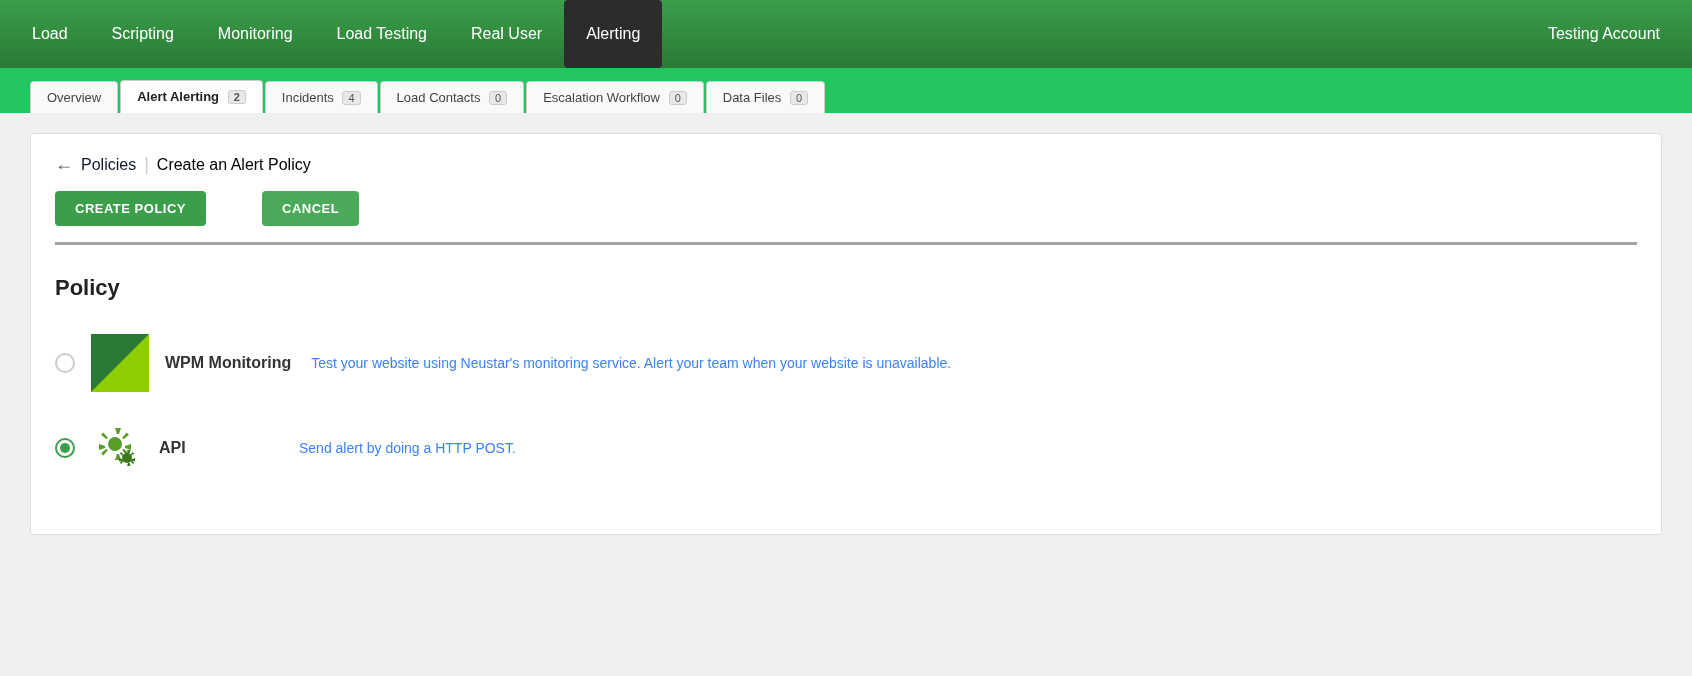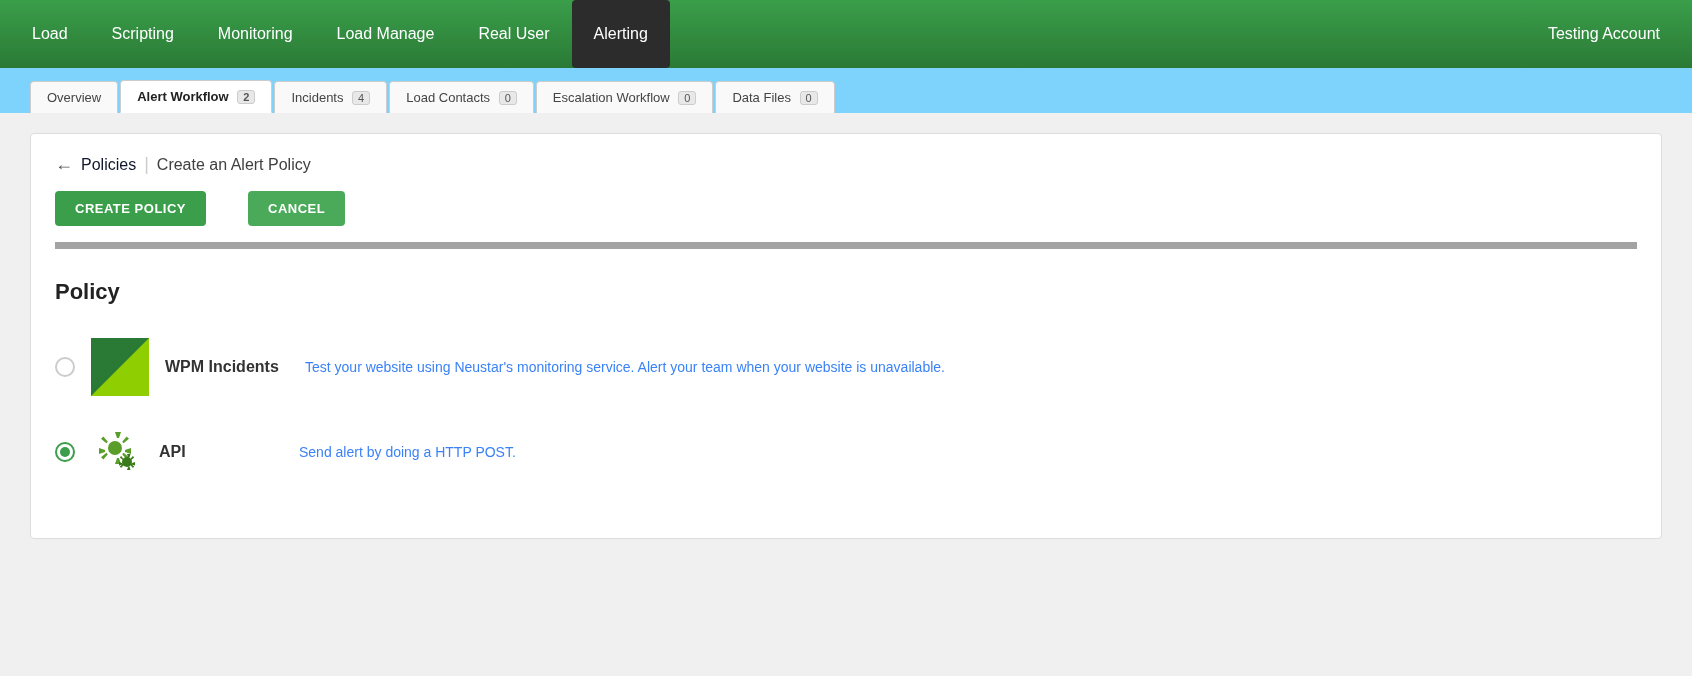--- a/index.html
+++ b/index.html
@@ -23,21 +23,21 @@
     }
     nav a.active {
       background: #2c2c2c;
       border-radius: 4px;
       color: #fff;
     }
     nav .spacer { flex: 1; }
 
     
     .tabs-bar {
-      background: #7dd3fc;
+      background: #22c55e;
       display: flex;
       align-items: flex-end;
       padding: 12px 30px 0 30px;
       border-bottom: none;
     }
     .tab {
       padding: 8px 16px;
       border: 1px solid #ccc;
       border-bottom: none;
       background: #f9f9f9;
@@ -91,31 +91,31 @@
       color: #0f172a;
       cursor: pointer;
       font-size: 16px;
     }
     .breadcrumb .separator {
       margin: 0 8px;
       color: #ccc;
       font-size: 18px;
     }
     .breadcrumb .current {
-      color: #404040;
+      color: #000000;
       font-size: 16px;
     }
 
     
     .btn-row {
       display: flex;
-      gap: 2px;
+      gap: 16px;
       margin-bottom: 20px;
       padding-bottom: 16px;
-      border-bottom: 7px solid #a3a3a3;
+      border-bottom: 3px solid #a3a3a3;
     }
     .btn-primary {
       background: #3a9e4a;
       color: #fff;
       border: none;
       padding: 10px 20px;
       font-size: 13px;
       font-weight: bold;
       border-radius: 4px;
       cursor: pointer;
@@ -204,33 +204,33 @@
       text-align: center;
     }
   </style>
 </head>
 <body>
 
 <nav>
   <a href="#">Load</a>
   <a href="#">Scripting</a>
   <a href="#">Monitoring</a>
-  <a href="#">Load Manage</a>
+  <a href="#">Load Testing</a>
   <a href="#">Real User</a>
   <a href="#" class="active">Alerting</a>
   <div class="spacer"></div>
   <a href="#">Testing Account</a>
 </nav>
 
 <div class="tabs-bar">
   <div class="tab">
     <span>Overview</span>
   </div>
   <div class="tab active">
-    <span>Alert Workflow</span>
+    <span>Alert Alerting</span>
     <span class="badge">2</span>
   </div>
   <div class="tab">
     <span>Incidents</span>
     <span class="badge">4</span>
   </div>
   <div class="tab">
     <span>Load Contacts</span>
     <span class="badge">0</span>
   </div>
@@ -262,21 +262,21 @@
     <div class="policy-section">
       <div class="policy-heading">Policy</div>
 
       <div class="policy-option">
         <div class="radio-btn"></div>
 
         <svg class="wpm-icon" viewBox="0 0 58 58">
           <rect width="58" height="58" fill="#2a7a35"></rect>
           <polygon points="0,58 58,0 58,58" fill="#8fce00"></polygon>
         </svg>
-        <span class="option-label">WPM Incidents</span>
+        <span class="option-label">WPM Monitoring</span>
         <span class="option-desc">Test your website using Neustar's monitoring service. Alert your team when your website is unavailable.</span>
       </div>
 
       <div class="policy-option">
         <div class="radio-btn selected"></div>
 
         <svg class="api-icon" viewBox="0 0 52 52">
 
           <g transform="translate(6, 4)">
             <circle cx="18" cy="18" r="7" fill="#5a9e2a"></circle>

